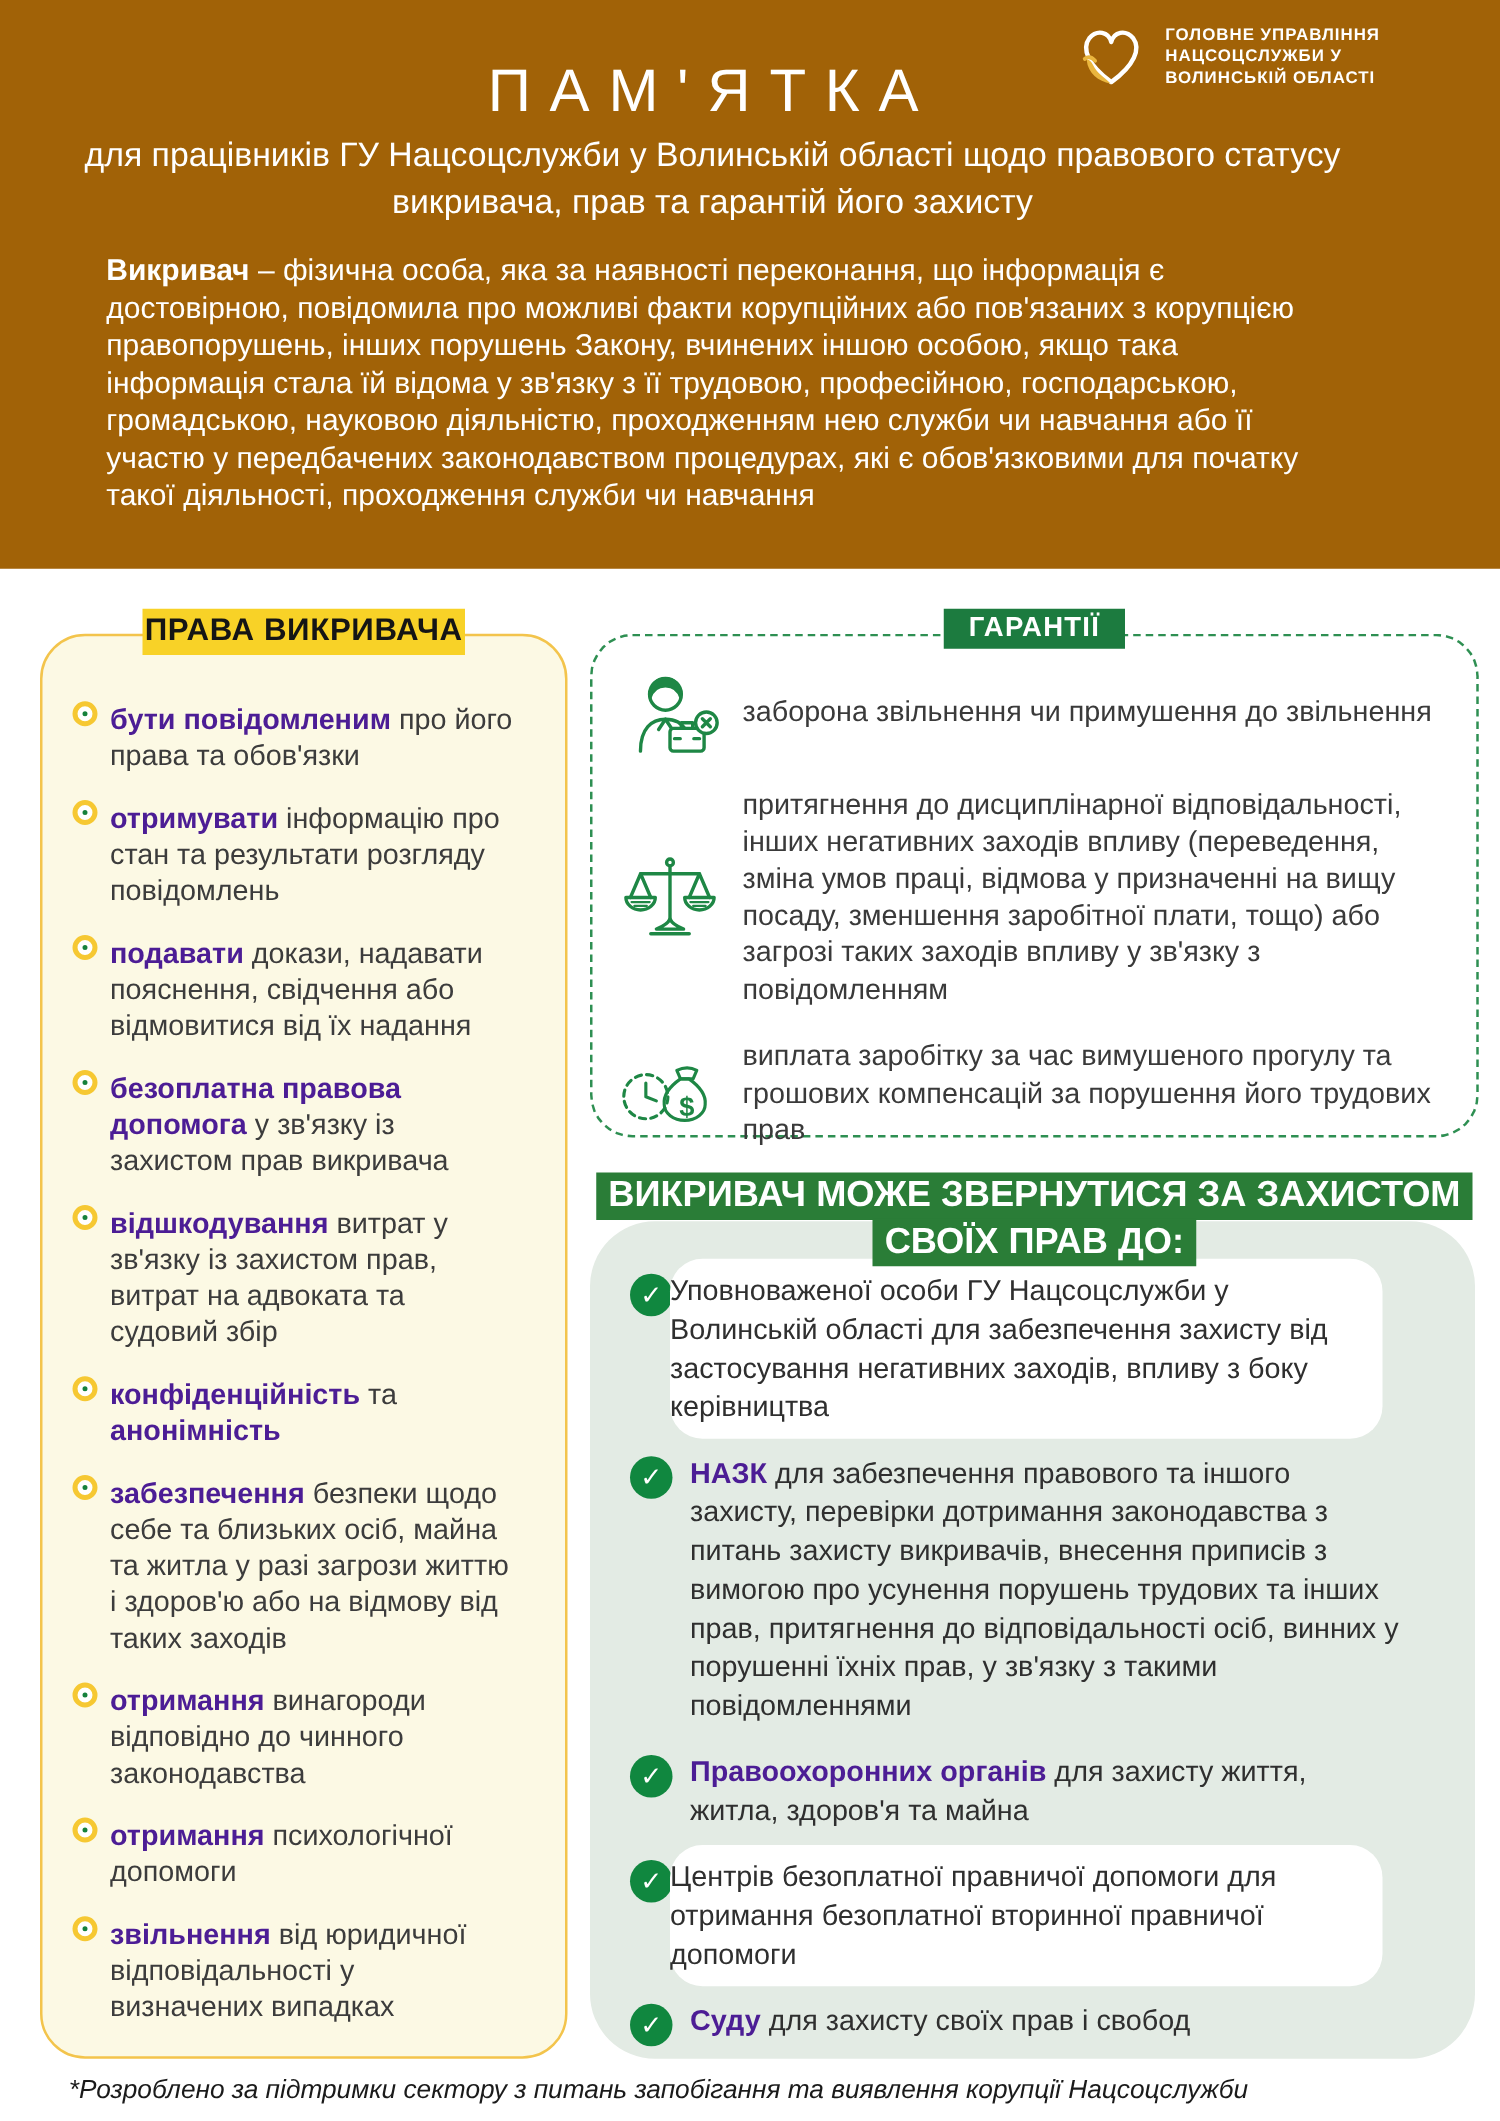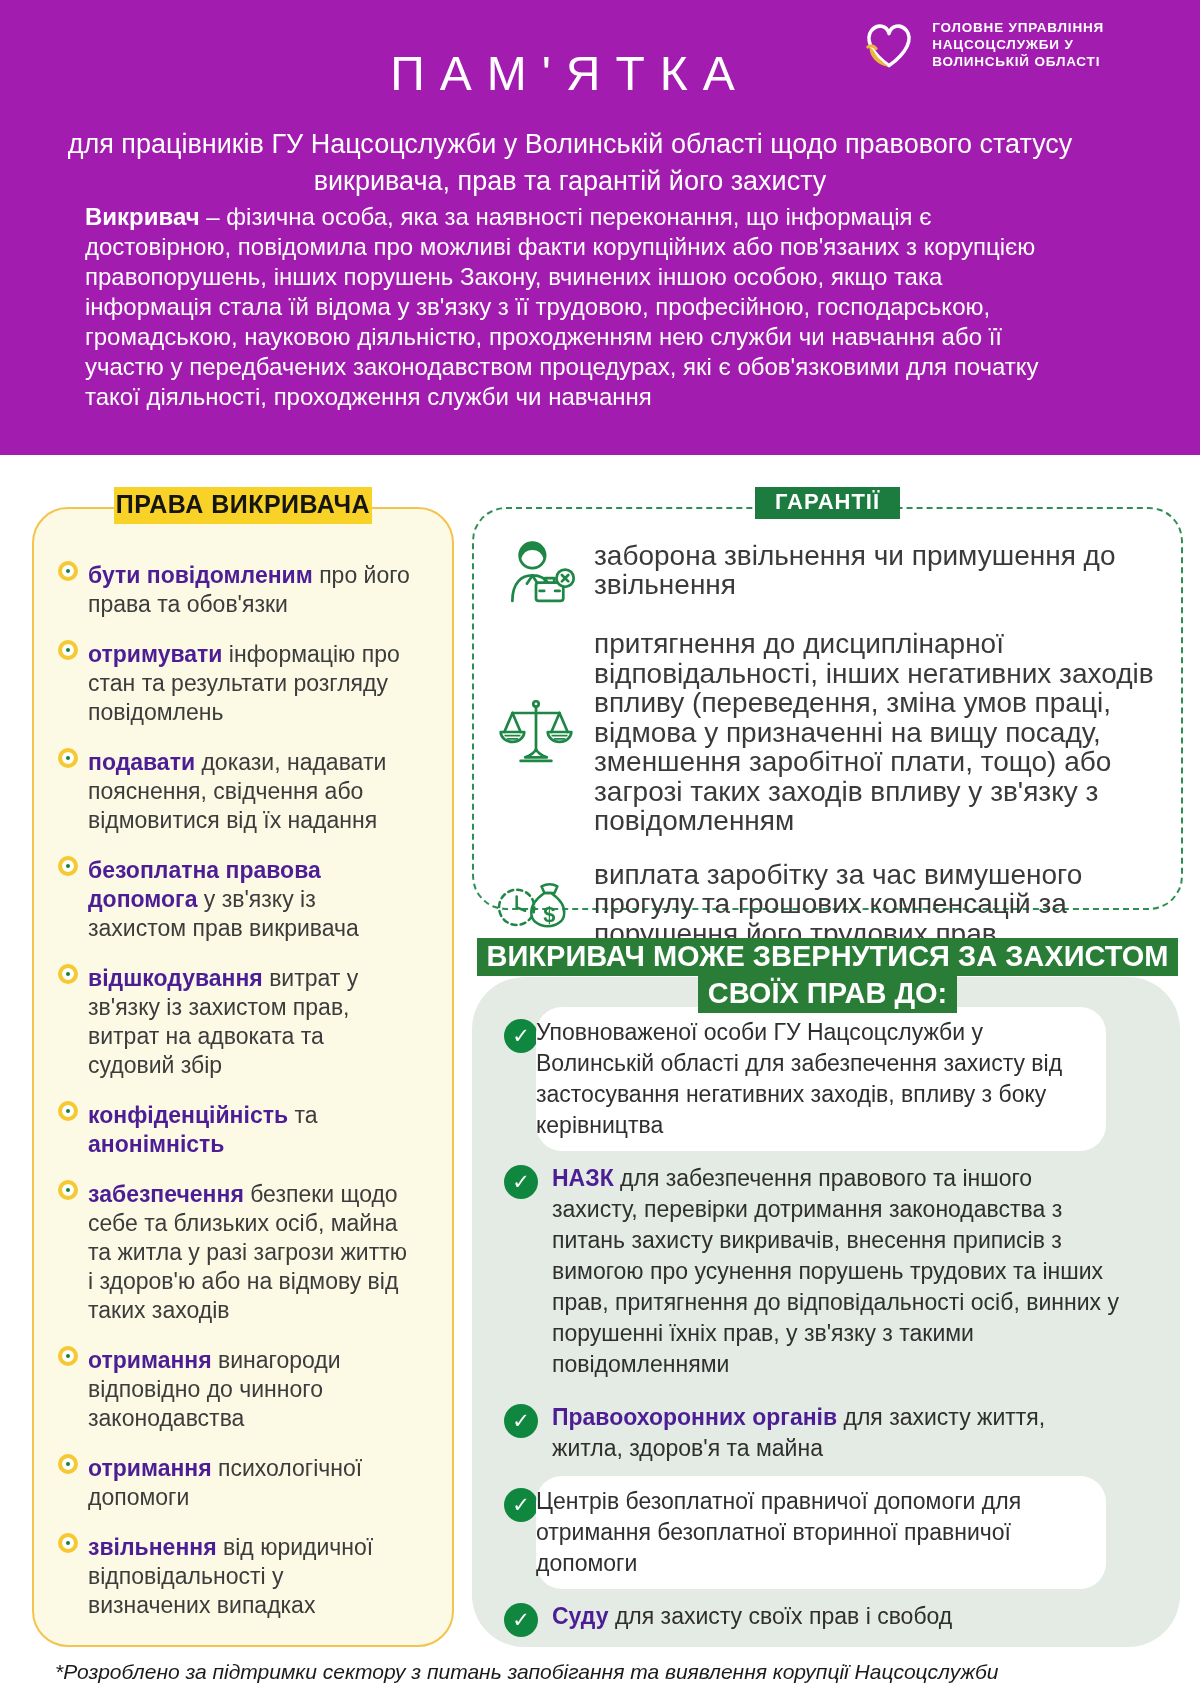--- a/index.html
+++ b/index.html
@@ -3,30 +3,30 @@
 <meta charset="utf-8">
 <style>
   * { margin:0; padding:0; box-sizing:border-box; }
   html,body { background:#ffffff; }
   .page {
     position:relative; width:1200px; height:1697px; margin:0 auto;
     background:#ffffff; overflow:hidden;
     font-family:"Liberation Sans", sans-serif; color:#3c3c3c;
   }
   
-  .hero { position:absolute; left:0; top:0; width:1200px; height:455px; background:#a21caf; }
+  .hero { position:absolute; left:0; top:0; width:1200px; height:455px; background:#a16207; }
   .logo { position:absolute; top:16px; right:96px; display:flex; align-items:center; gap:12px; }
   .logo-text { color:#fff; font-size:13.5px; font-weight:bold; letter-spacing:.8px; line-height:17px; }
   .hero-title {
     position:absolute; left:0; top:46px; width:1140px; text-align:center;
     color:#fff; font-size:48px; font-weight:500; letter-spacing:15px;
   }
   .hero-subtitle {
     position:absolute; left:0; top:106px; width:1140px; text-align:center;
-    color:#fff; font-size:27px; line-height:37px; font-weight:400;margin-top:20px;
+    color:#fff; font-size:27px; line-height:37px; font-weight:400;
   }
   .definition {
     position:absolute; left:85px; top:202px; width:965px;
     color:#fff; font-size:24px; line-height:30px;
   }
   .definition .b { font-weight:bold; }
   
   .rights-box {
     position:absolute; left:32px; top:507px; width:422px; height:1140px;
     background:#fcf9e4; border:2px solid #f3c44c; border-radius:36px;
@@ -50,21 +50,21 @@
     border:2px dashed #2e8f52; border-radius:34px; background:#fff;
     padding:26px 20px 0 20px;
   }
   .g-title-wrap { position:absolute; left:472px; top:487px; width:711px; text-align:center; z-index:3; }
   .g-title-wrap span {
     display:inline-block; background:#1c7b3f; color:#fff;
     font-size:22px; font-weight:800; letter-spacing:1px; padding:2px 20px 4px;
   }
   .g-row { display:flex; align-items:center; gap:16px; margin-bottom:24px; }
   .g-icon { flex:none; width:84px; display:flex; justify-content:center; }
-  .g-row p { font-size:28px; line-height:29.5px; color:#3a3a3a; width:560px; }
+  .g-row p { font-size:23px; line-height:29.5px; color:#3a3a3a; width:560px; }
   
   .appeal-title-wrap {
     position:absolute; left:472px; top:938px; width:711px; text-align:center;
     z-index:3; font-size:29px; font-weight:800; line-height:37px;
   }
   .appeal-title-wrap span {
     background:#2a7d37; color:#fff; padding:2px 10px 4px;
     -webkit-box-decoration-break:clone; box-decoration-break:clone;
   }
   .a-box {

